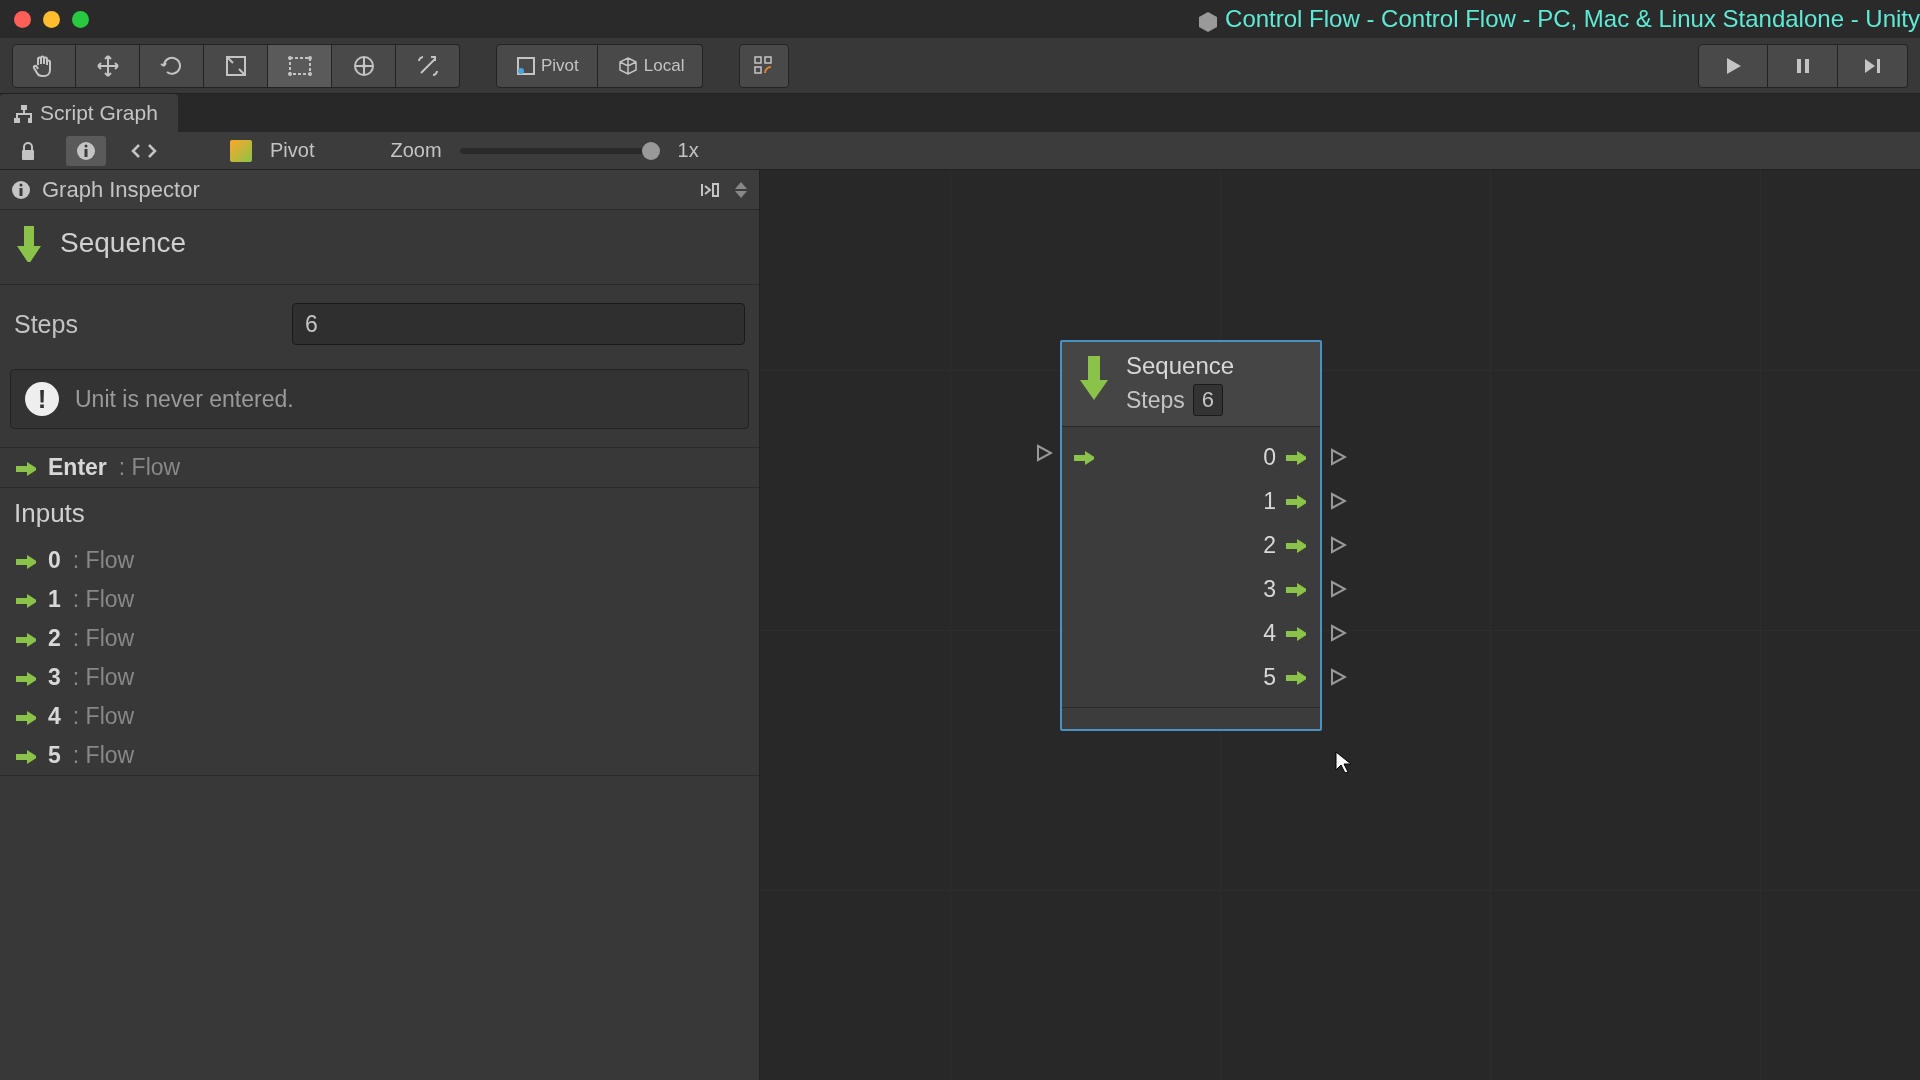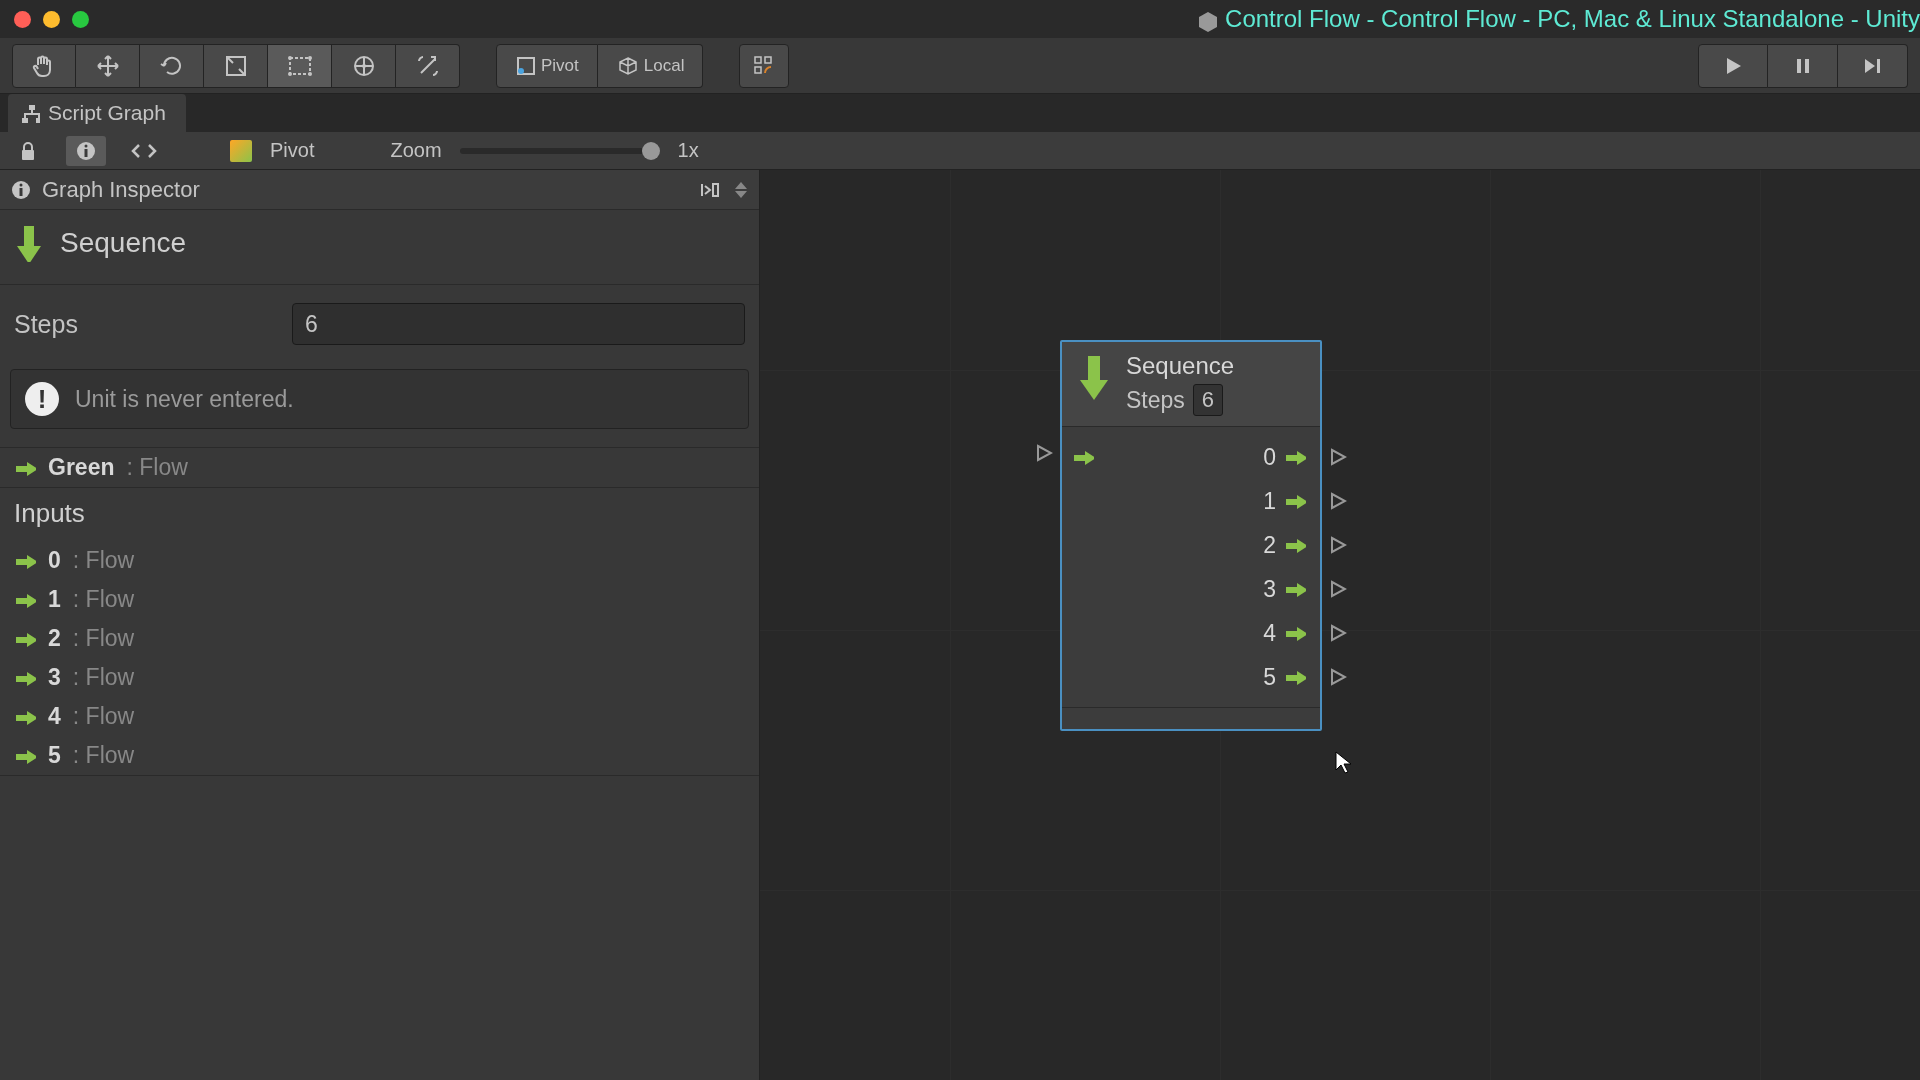--- a/index.html
+++ b/index.html
@@ -26,21 +26,21 @@
 .pivot-btn + .local-btn { border-left:none; border-radius:0 4px 4px 0; }
 .pivot-btn { border-radius:4px 0 0 4px; }
 .snap-btn { width:50px; height:44px; background:#494949; border:1px solid #232323; border-radius:4px; display:flex; align-items:center; justify-content:center; cursor:pointer; }
 .play-group { margin-left:auto; display:flex; }
 .play-btn { width:70px; height:44px; background:#494949; border:1px solid #232323; display:flex; align-items:center; justify-content:center; cursor:pointer; color:#c4c4c4; }
 .play-btn + .play-btn { border-left:none; }
 .play-btn:first-child { border-radius:4px 0 0 4px; }
 .play-btn:last-child { border-radius:0 4px 4px 0; }
 
 
-.tab-strip { height:38px; background:#282828; display:flex; align-items:flex-end; padding-left:8px; }
+.tab-strip { height:38px; background:#282828; display:flex; align-items:flex-end; }
 .tab { height:38px; background:#3c3c3c; padding:0 20px 0 12px; display:flex; align-items:center; gap:8px; font-size:21px; border-radius:4px 4px 0 0; }
 .graph-icon { width:20px; height:20px; }
 
 
 .sub-bar { height:38px; background:#3c3c3c; display:flex; align-items:center; padding:0 8px; gap:18px; font-size:20px; border-bottom:1px solid #222; }
 .sub-btn { width:40px; height:30px; display:flex; align-items:center; justify-content:center; border-radius:3px; cursor:pointer; }
 .sub-btn.active { background:#5a5a5a; }
 .green-cube { width:22px; height:22px; background:linear-gradient(135deg,#ffa726,#8bc34a); border-radius:2px; }
 .zoom-slider { width:200px; height:6px; background:#2a2a2a; border-radius:3px; position:relative; }
 .zoom-handle { width:18px; height:18px; background:#999; border-radius:50%; position:absolute; right:0; top:-6px; }
@@ -289,21 +289,21 @@
       <span class="warn-text">Unit is never entered.</span>
     </div>
 
     <div class="divider"></div>
     <div id="inputs-list">
         <div class="io-row">
           <svg class="right-arrow-sm" width="26" height="20">
             <rect x="2" y="7" width="12" height="6" fill="#8bc34a"></rect>
             <polygon points="13,3 13,17 24,10" fill="#8bc34a"></polygon>
           </svg>
-          <span class="io-name">Green</span>
+          <span class="io-name">Enter</span>
           <span class="io-type"> : Flow</span>
         </div>
       </div>
 
     <div class="divider"></div>
     <div class="section-label">Inputs</div>
     <div id="outputs-list">
         <div class="io-row">
           <svg class="right-arrow-sm" width="26" height="20">
             <rect x="2" y="7" width="12" height="6" fill="#8bc34a"></rect>

